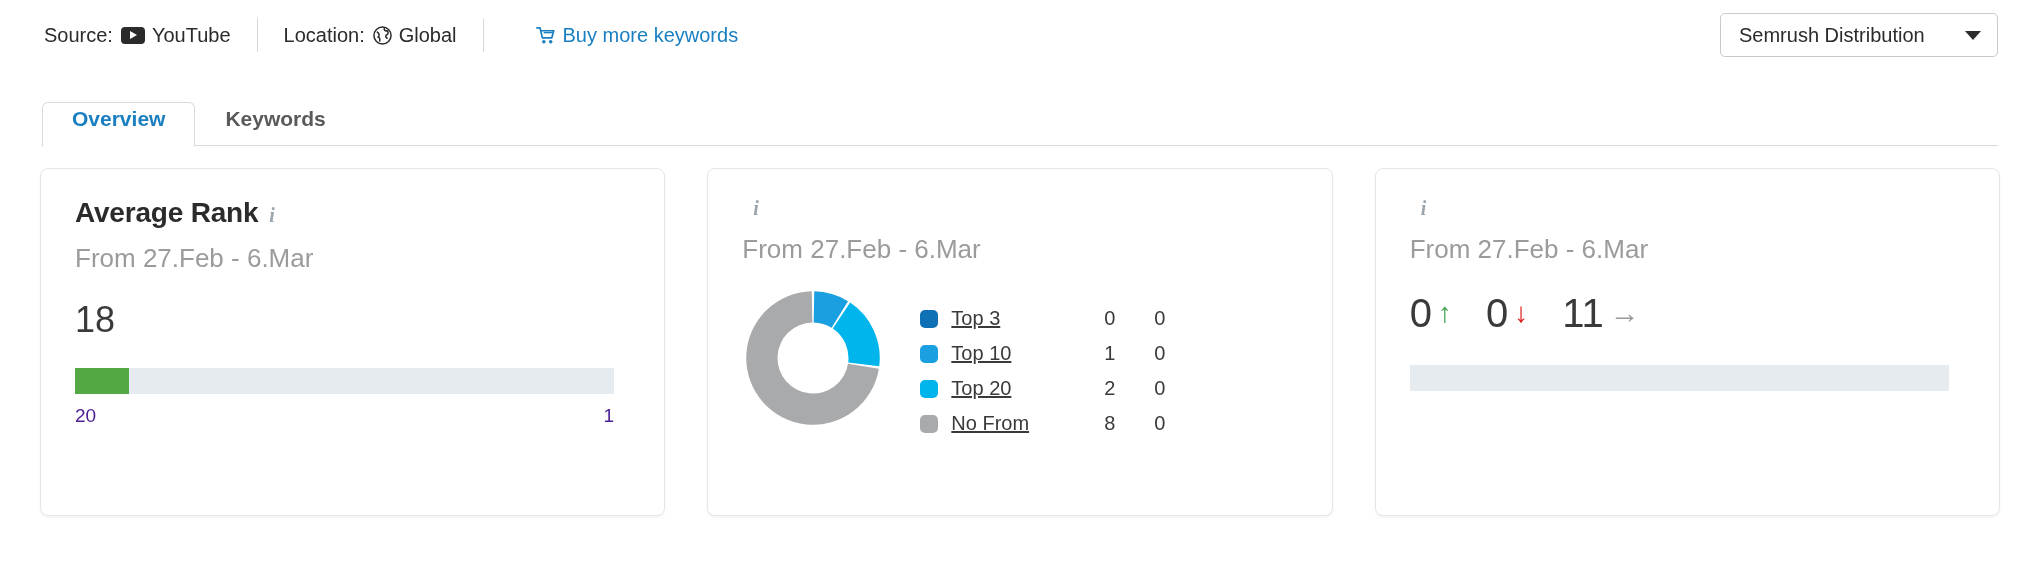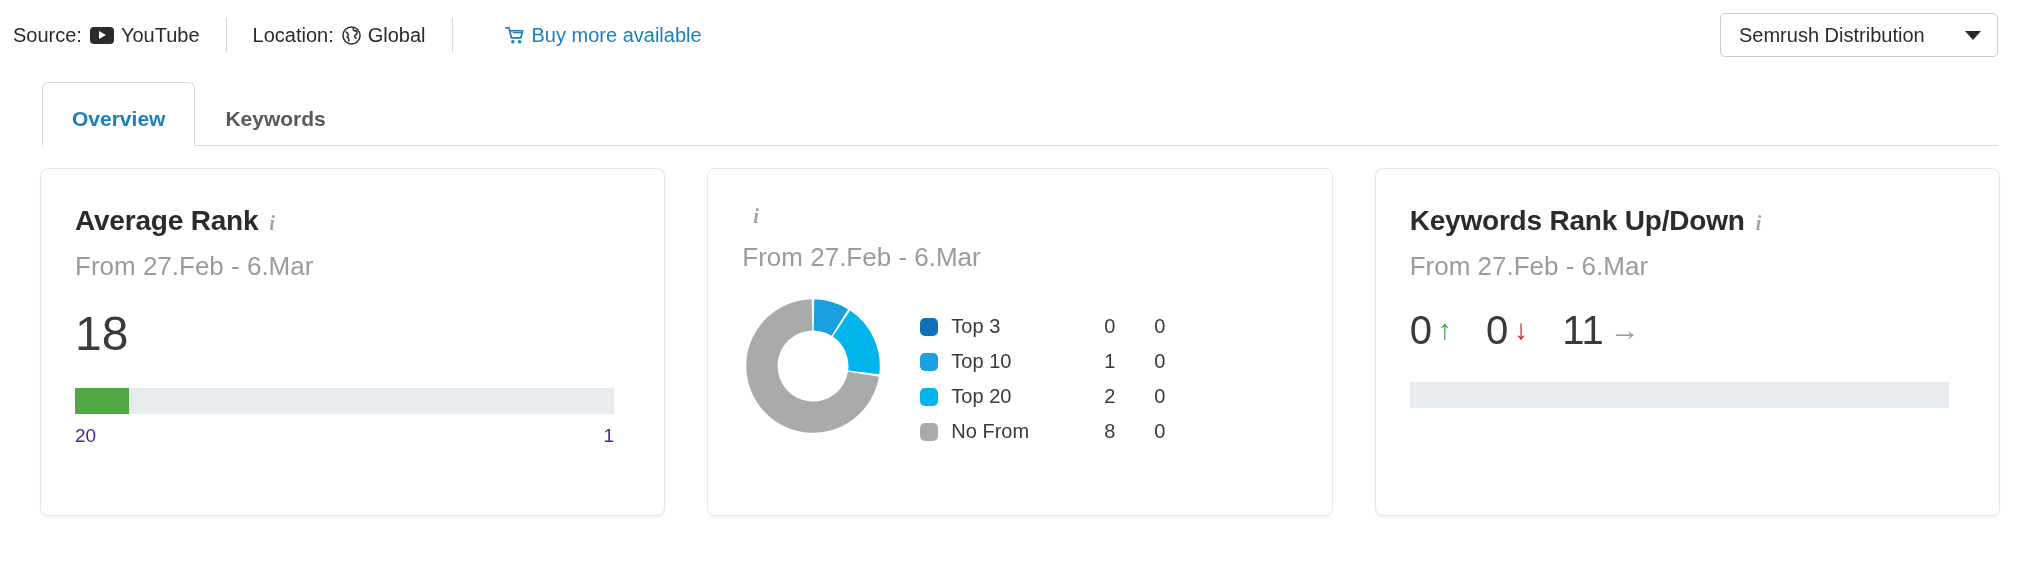--- a/index.html
+++ b/index.html
@@ -10,21 +10,21 @@
     color: #242424;
     overflow: hidden;
   }
 
   
   .topbar {
     position: relative;
     height: 70px;
     display: flex;
     align-items: center;
-    padding: 0 24px 0 13px;
+    padding: 0 24px 0 44px;
   }
   .meta-row {
     display: flex;
     align-items: center;
     height: 36px;
   }
   .meta-item {
     display: flex;
     align-items: center;
     font-size: 20px;
@@ -135,37 +135,37 @@
     position: relative;
     white-space: nowrap;
   }
   .tab.active {
     color: #1a7fc1;
     background: #ffffff;
     border: 1px solid #d8dbde;
     border-bottom: 1px solid #ffffff;
     border-radius: 6px 6px 0 0;
     margin-bottom: -1px;
-    padding: 24px 29px 15px;
+    padding: 4px 29px 15px;
   }
 
   
   .cards {
     display: flex;
     gap: 42px;
     padding: 22px 20px 0 40px;
   }
   .card {
     width: 626px;
     height: 348px;
     background: #ffffff;
     border: 1px solid #e3e5e7;
     border-radius: 8px;
     box-shadow: 0 2px 3px rgba(0,0,0,0.045);
-    padding: 36px 34px 0 34px;
+    padding: 28px 34px 0 34px;
     position: relative;
   }
   .card-title {
     font-size: 28px;
     font-weight: bold;
     color: #2b2b2b;
     display: flex;
     align-items: baseline;
     letter-spacing: -0.2px;
   }
@@ -178,21 +178,21 @@
     cursor: pointer;
   }
   .card-sub {
     font-size: 26px;
     color: #9b9b9b;
     margin-top: 14px;
   }
 
   
   .big-num {
-    font-size: 48px;
+    font-size: 36px;
     color: #3a3a3a;
     margin-top: 28px;
     line-height: 1;
   }
   .progress {
     margin-top: 30px;
     height: 26px;
     width: 539px;
     background: #e6ebef;
     position: relative;
@@ -228,21 +228,21 @@
     height: 35px;
     font-size: 20px;
     color: #3a3a3a;
   }
   .swatch {
     width: 18px; height: 18px;
     border-radius: 5px;
     margin-right: 13px;
     flex: none;
   }
-  .legend-label { width: 118px; }
+  .legend-label { width: 118px; text-decoration: underline; }
   .legend-v1 { width: 46px; text-align: right; color: #3a3a3a; }
   .legend-v2 { width: 50px; text-align: right; color: #3a3a3a; }
 
   
   .updown {
     display: flex;
     align-items: center;
     margin-top: 28px;
     font-size: 40px;
     color: #3a3a3a;
@@ -295,21 +295,21 @@
 
     <a class="buy-link" href="#">
       <span class="cart-icon">
         <svg viewBox="0 0 22 20" width="21" height="19">
           <path d="M1 2 H4.2 L6.6 12.4 H16.6 L18.6 5 H5.2" fill="none" stroke="#1a7fc1" stroke-width="1.8" stroke-linejoin="round" stroke-linecap="round"></path>
           <rect x="8" y="6.2" width="9.3" height="1.5" fill="#1a7fc1"></rect>
           <circle cx="8.2" cy="16.6" r="1.9" fill="#1a7fc1"></circle>
           <circle cx="15.4" cy="16.6" r="1.9" fill="#1a7fc1"></circle>
         </svg>
       </span>
-      <span class="txt">Buy more available</span>
+      <span class="txt">Buy more keywords</span>
     </a>
 
   </div>
 
   <div class="account-select">
     <span>Semrush Distribution</span>
     <span class="chev"></span>
   </div>
 </div>
 
@@ -380,21 +380,20 @@
           <span class="legend-label">No From</span>
           <span class="legend-v1">8</span>
           <span class="legend-v2">0</span>
         </div>
       </div>
     </div>
   </div>
 
   <div class="card">
     <div class="card-title">
-      <span>Keywords Rank Up/Down</span>
       <span class="info-icon">i</span>
     </div>
     <div class="card-sub">From 27.Feb - 6.Mar</div>
 
     <div class="updown">
       <span class="ud-group">
         <span class="ud-num">0</span>
         <span class="arrow up">↑</span>
       </span>
       <span class="ud-group">

